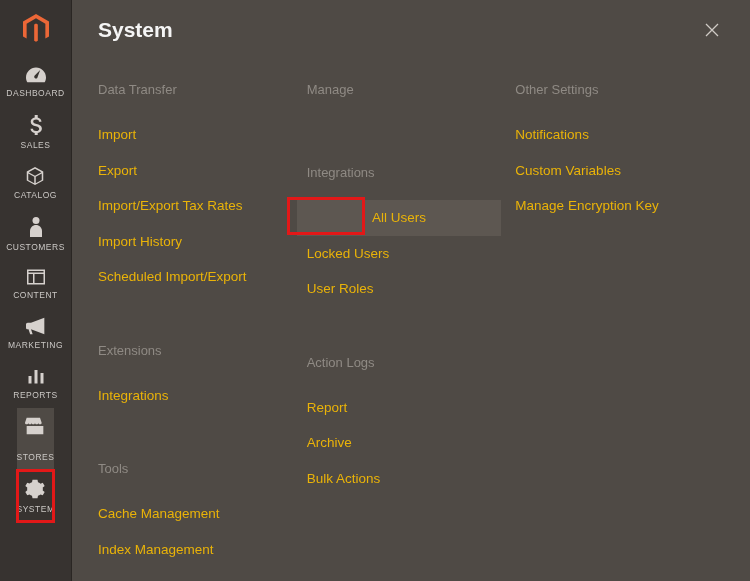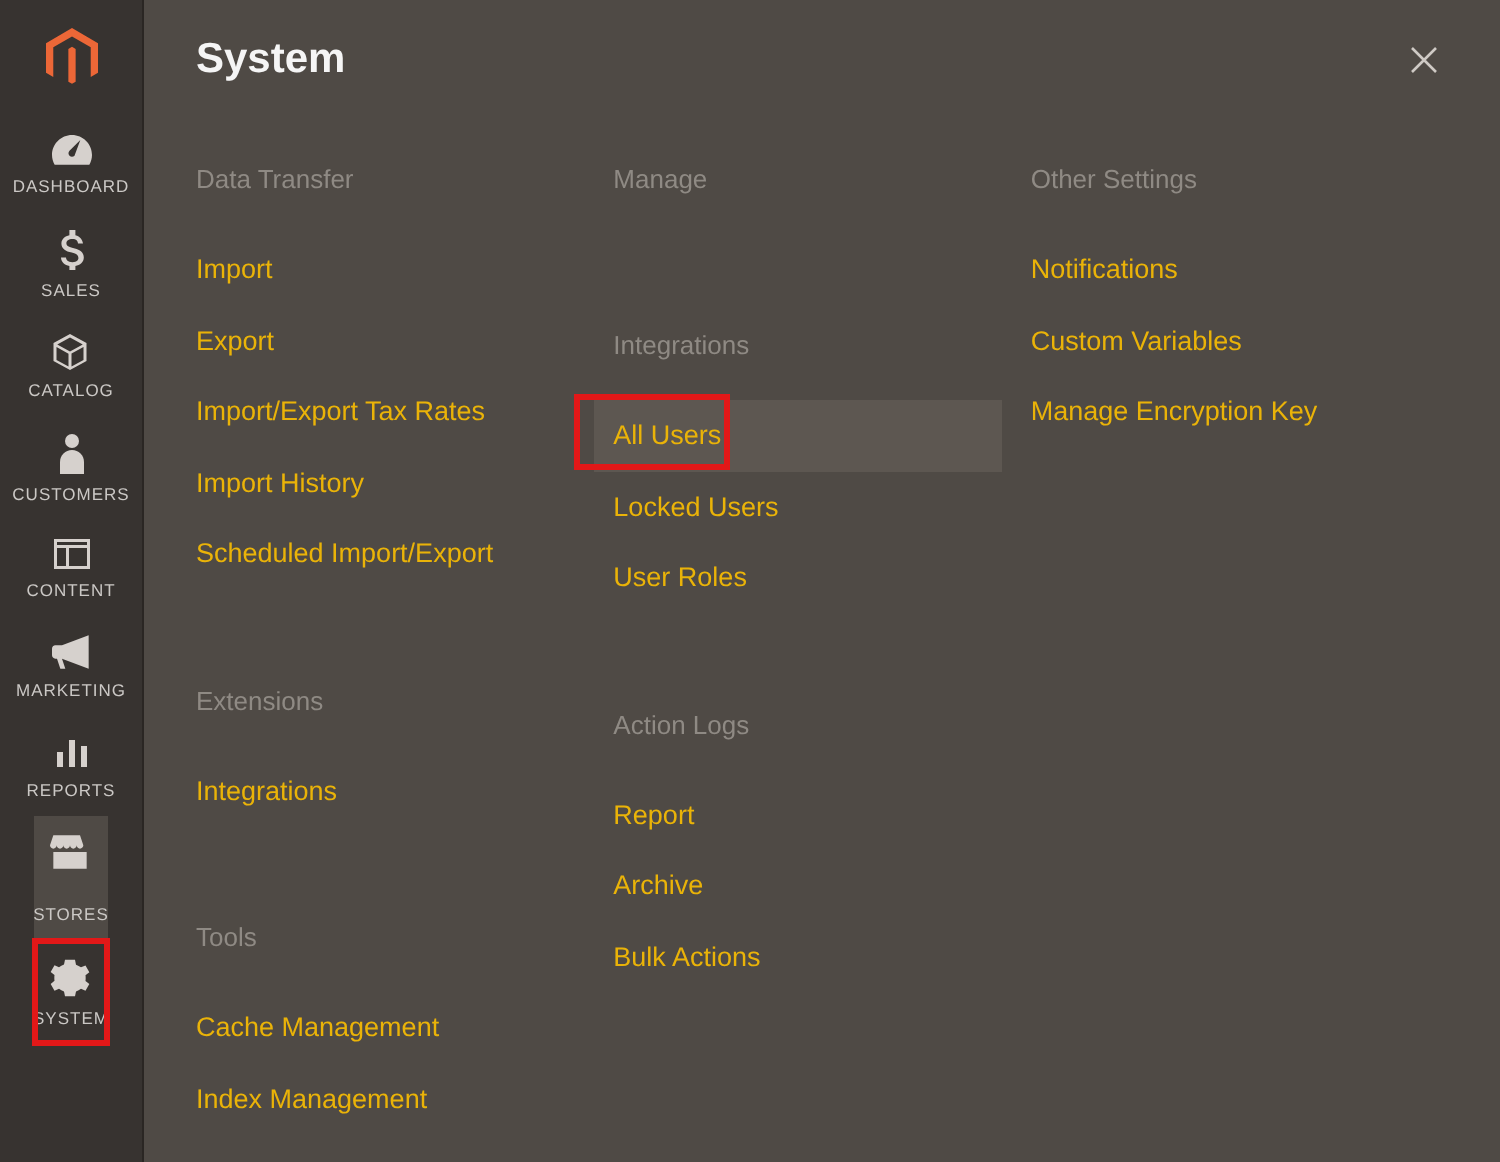--- a/index.html
+++ b/index.html
@@ -99,20 +99,21 @@
       line-height: 1.3;
     }
     .menu-link.hl-wrap {
       position: relative;
     }
     .menu-link.hovered {
       background: #5d5751;
       padding: 9px 10px;
       margin-left: -10px;
       margin-right: -10px;
+      text-align: center;
     }
     .menu-link .hl-box {
       position: absolute;
       left: -10px; top: -3px;
       width: 78px; height: 38px;
       border: 3px solid #e21818;
       pointer-events: none;
     }
     .spacer-md { height: 30px; }
   </style>

